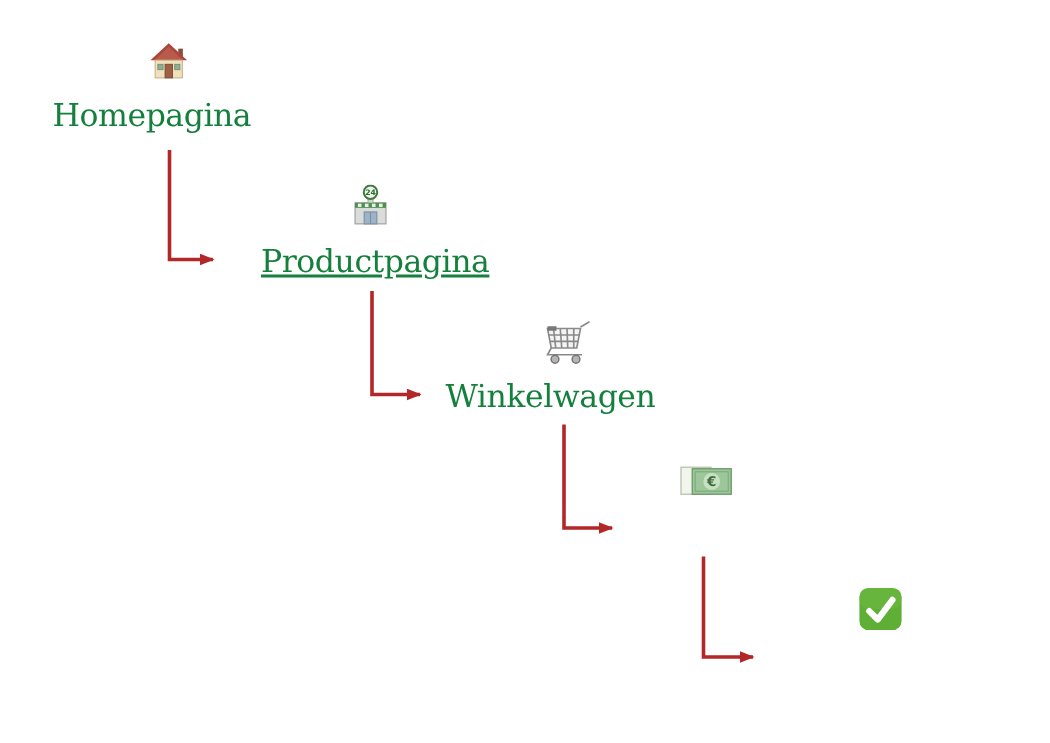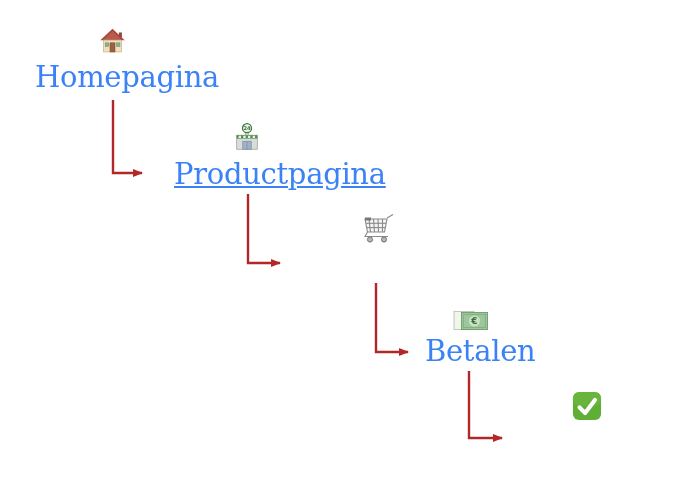--- a/index.html
+++ b/index.html
@@ -14,23 +14,23 @@
     width: 700px; height: 495px;
     background: #ffffff;
   }
   .arrow-layer {
     position: absolute;
     left: 0; top: 0;
     width: 700px; height: 495px;
   }
   .node-label {
     position: absolute;
-    font-size: 29px;
+    font-size: 21px;
     line-height: 29px;
-    color: #3b82f6;
+    color: #15803d;
     white-space: nowrap;
     letter-spacing: -0.3px;
   }
   .node-icon {
     position: absolute;
     display: block;
   }
   .node-icon svg { display: block; }
 </style>
 </head>
@@ -91,31 +91,31 @@
         <line x1="25.5" y1="8" x2="25.5" y2="21"></line>
         <line x1="9" y1="12.3" x2="29" y2="12.3"></line>
         <line x1="9.8" y1="16.6" x2="28.2" y2="16.6"></line>
         <path d="M10.5,21 L8,25.5 L31,25.5"></path>
       </g>
       <rect x="8" y="6.5" width="6" height="3" fill="#777"></rect>
       <circle cx="13" cy="28.5" r="2.6" fill="#b5b5b5" stroke="#777" stroke-width="1"></circle>
       <circle cx="27" cy="28.5" r="2.6" fill="#b5b5b5" stroke="#777" stroke-width="1"></circle>
     </svg>
   </span>
+  <span class="node-label" style="left:297px; top:250px;">Winkelwagen</span>
 
   <span class="node-icon" style="left:453px; top:309px;">
     <svg width="36" height="24" viewBox="0 0 36 24">
       <rect x="1" y="2.5" width="20" height="18" fill="#f2f5ec" stroke="#b9c4ae" stroke-width="0.9"></rect>
       <rect x="8.5" y="3.5" width="26" height="17" fill="#9dc79b" stroke="#6f9a6d" stroke-width="0.9"></rect>
       <rect x="10.5" y="5.5" width="22" height="13" fill="none" stroke="#7eae7c" stroke-width="0.8"></rect>
       <circle cx="21.5" cy="12" r="5.6" fill="#c8e0c4"></circle>
       <text x="21.5" y="14.8" font-size="9" font-weight="bold" text-anchor="middle" fill="#3f6e3d" font-family="DejaVu Sans, sans-serif">€</text>
     </svg>
   </span>
-  <span class="node-label" style="left:425px; top:337px;">Betalen</span>
 
   <span class="node-icon" style="left:572px; top:391px;">
     <svg width="30" height="30" viewBox="0 0 32 32">
       <rect x="1" y="1" width="30" height="30" rx="6.5" fill="#5fae35"></rect>
       <rect x="1" y="1" width="30" height="15" rx="6.5" fill="#6fbb44" opacity="0.55"></rect>
       <path d="M8,17.5 L14,23.5 L24.5,9.5" fill="none" stroke="#ffffff" stroke-width="4.4" stroke-linecap="round" stroke-linejoin="round"></path>
     </svg>
   </span>
 
 </div>

